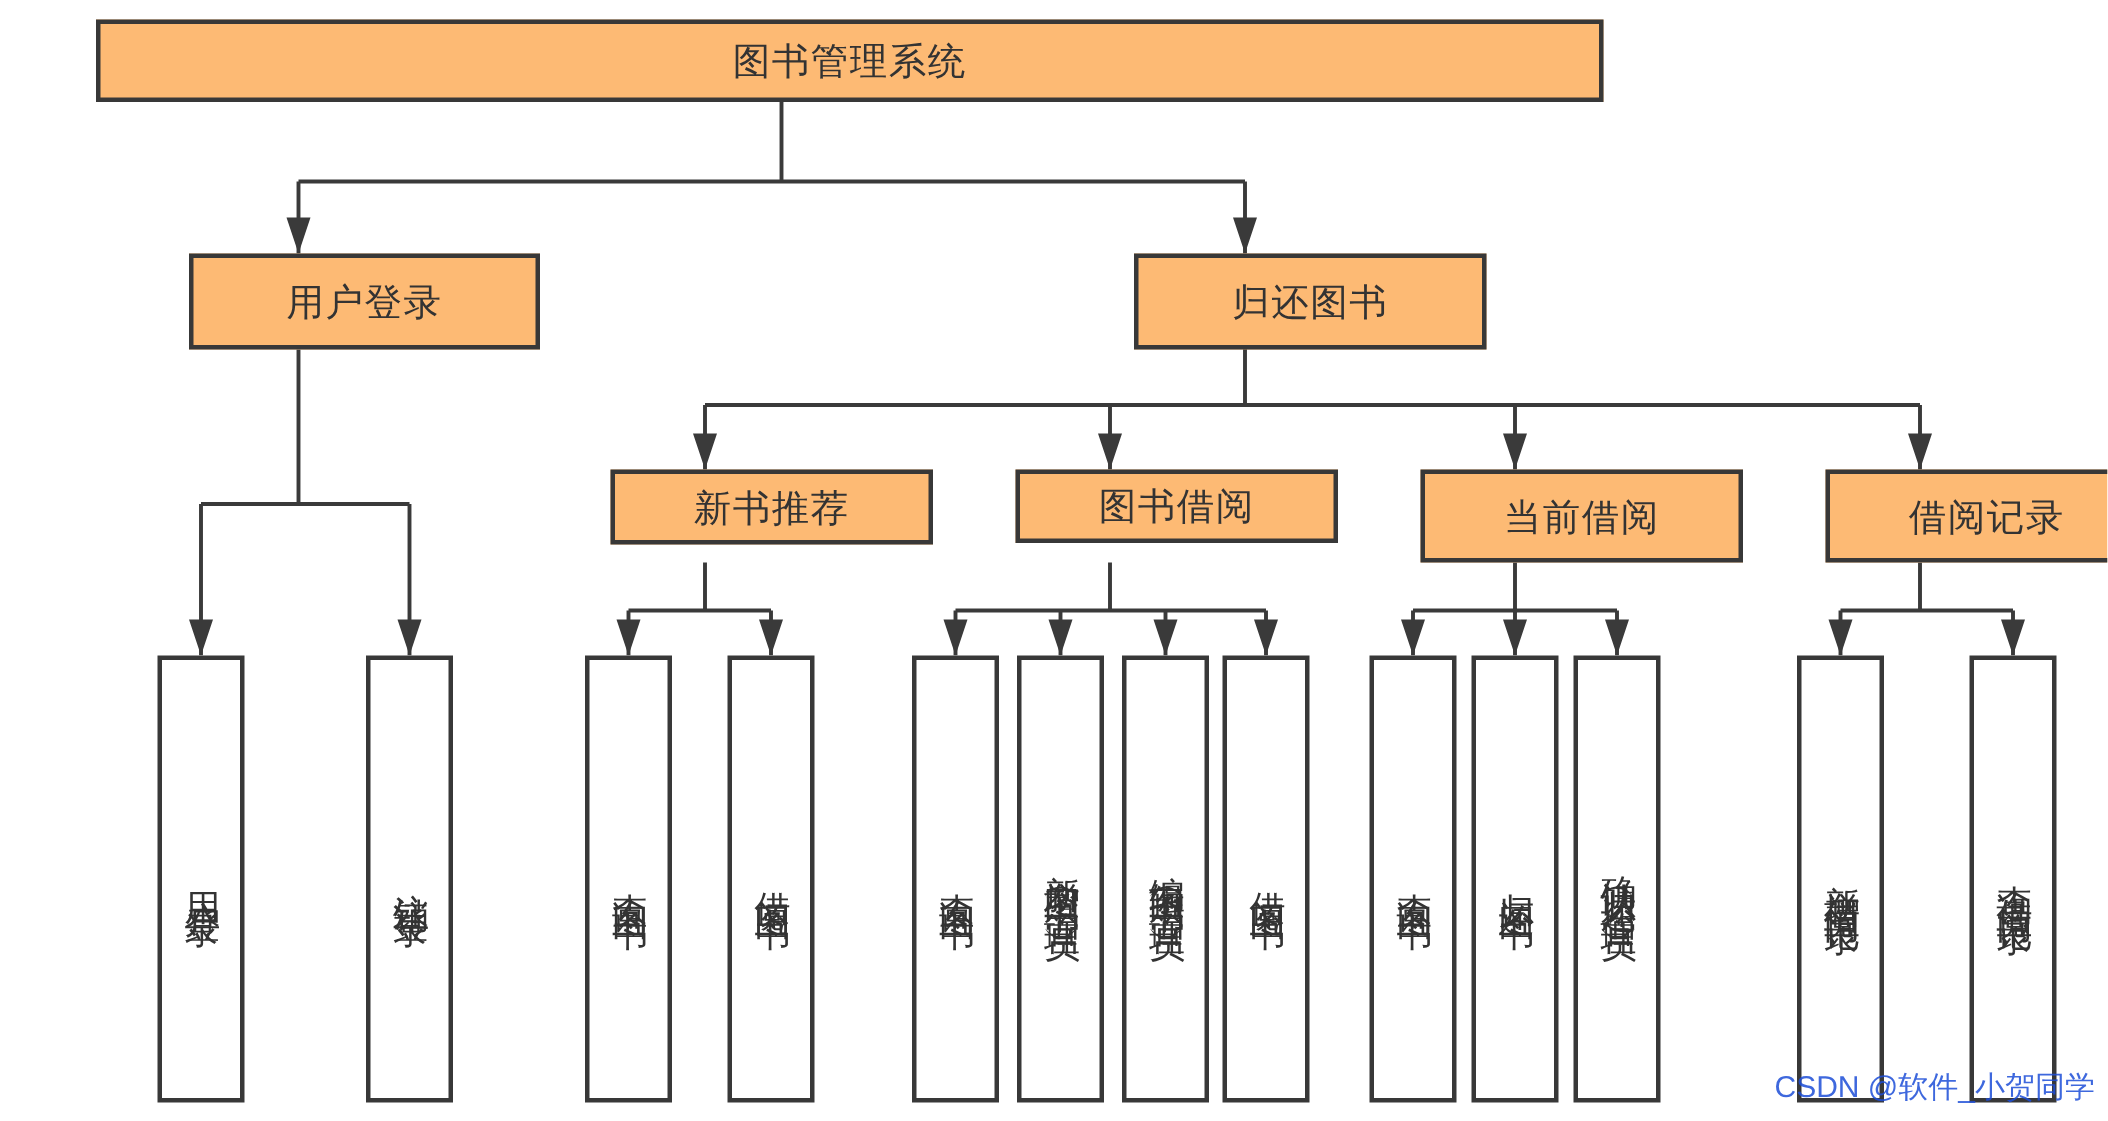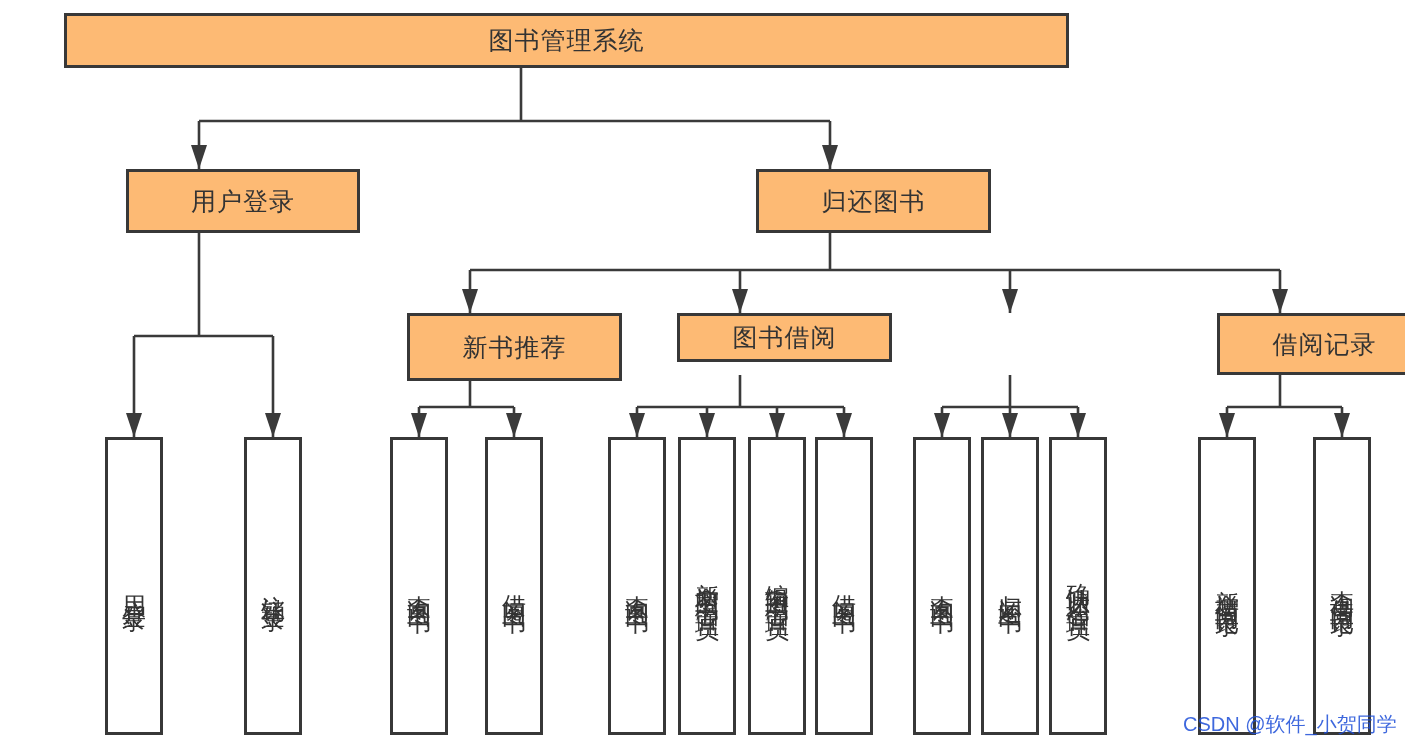--- a/index.html
+++ b/index.html
@@ -89,25 +89,28 @@
     <span>图书管理系统</span>
   </div>
 
   <div class="box" style="left:82px; top:169px; width:234px; height:64px;">
     <span>用户登录</span>
   </div>
   <div class="box" style="left:712px; top:169px; width:235px; height:64px;">
     <span>归还图书</span>
   </div>
 
-  <div class="box" style="left:363px; top:313px; width:215px; height:68px;">
+  <div class="box" style="left:363px; top:313px; width:215px; height:50px;">
     <span>新书推荐</span>
   </div>
   <div class="box" style="left:633px; top:313px; width:215px; height:49px;">
     <span>图书借阅</span>
+  </div>
+  <div class="box" style="left:903px; top:313px; width:215px; height:62px;">
+    <span>当前借阅</span>
   </div>
   <div class="box" style="left:1173px; top:313px; width:215px; height:62px;align-items:center;">
     <span>借阅记录</span>
   </div>
 
   <div class="vbox" style="left:105px;">
     <span>用户登录</span>
   </div>
   <div class="vbox" style="left:244px;">
     <span>注销登录</span>

